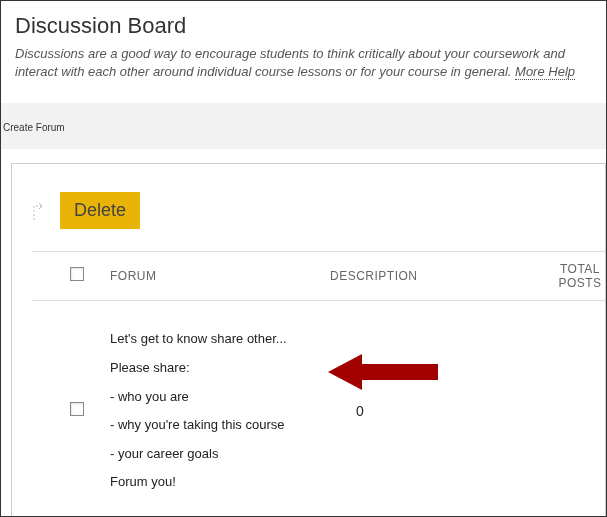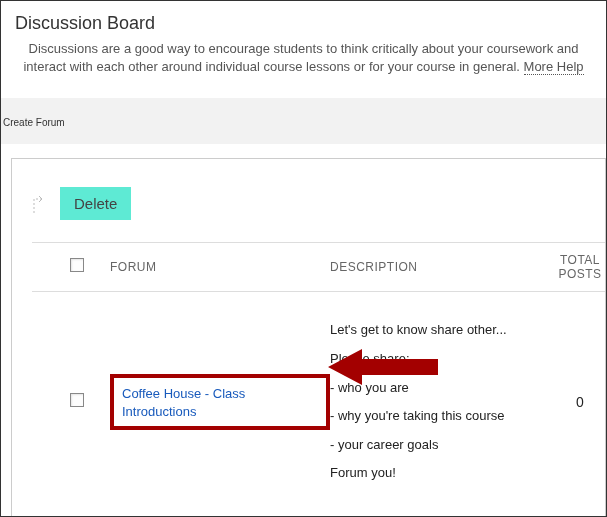--- a/index.html
+++ b/index.html
@@ -8,30 +8,30 @@
       background: #fff;
       width: 607px;
       height: 517px;
       overflow: hidden;
       border: 1px solid #333;
     }
     .page {
       padding: 12px 14px 0 14px;
     }
     .page-title {
-      font-size: 18px;
+      font-size: 22px;
       font-weight: 400;
       color: #333;
       margin-bottom: 6px;
     }
     .page-desc {
       font-size: 13px;
+      font-style: italic;
       color: #555;
       line-height: 1.4;
-      text-align: center;
     }
     .more-help {
       border-bottom: 1px dotted #555;
       cursor: pointer;
     }
     .toolbar {
       background: #f2f2f2;
       margin: 22px -14px 0 -14px;
       padding: 14px 16px;
     }
@@ -58,24 +58,24 @@
       margin-bottom: 22px;
     }
     .reorder-icon {
       width: 18px;
       height: 22px;
       display: inline-block;
       cursor: pointer;
     }
     .reorder-icon svg { width: 100%; height: 100%; }
     .btn-delete {
-      background: #5eead4;
+      background: #eab308;
       border: none;
       color: #444;
-      font-size: 15px;
+      font-size: 18px;
       padding: 8px 14px;
       cursor: pointer;
     }
     .table-header {
       display: flex;
       align-items: center;
       padding: 10px 0 10px 38px;
       border-bottom: 1px solid #ddd;
       border-top: 1px solid #ddd;
       gap: 0;
@@ -177,25 +177,20 @@
         <span class="checkbox"></span>
       </div>
       <div class="col-forum th">FORUM</div>
       <div class="col-desc th">DESCRIPTION</div>
       <div class="col-total th">TOTAL POSTS</div>
     </div>
 
     <div class="table-row">
       <div class="col-check">
         <span class="checkbox"></span>
-      </div>
-      <div class="col-forum">
-        <span class="forum-link-wrap">
-          <span class="forum-link">Coffee House - Class Introductions</span>
-        </span>
       </div>
       <div class="col-desc desc-body">
         <p>Let's get to know share other...</p>
         <p>Please share:</p>
         <p>- who you are</p>
         <p></p>
         <p>- why you're taking this course</p>
         <p>- your career goals</p>
         <p>Forum you!</p>
       </div>

